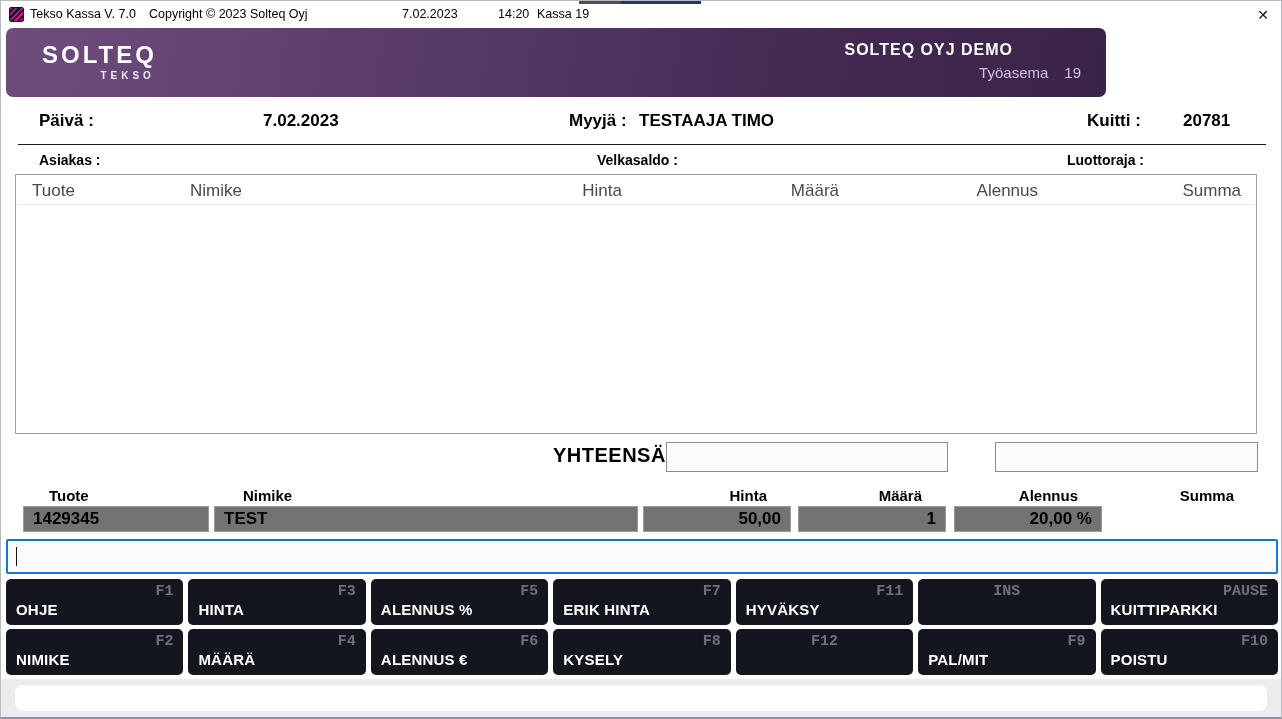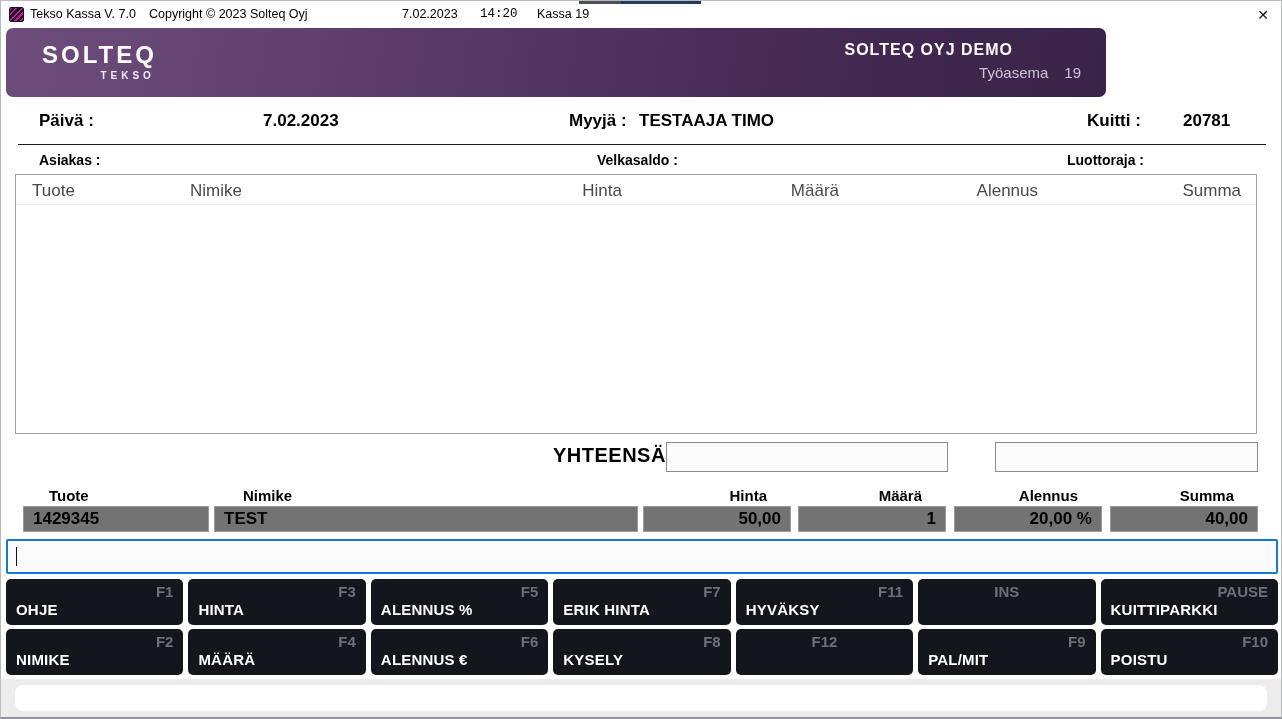--- a/index.html
+++ b/index.html
@@ -12,21 +12,21 @@
   .titlebar { position:absolute; top:0; left:0; right:0; height:27px; background:#fff; }
   .app-icon {
     position:absolute; left:8px; top:6px; width:15px; height:15px; border-radius:2px;
     background:repeating-linear-gradient(135deg,#d5119b 0 1.5px,#141627 1.5px 4px);
     border:1px solid #141627;
   }
   .tb-text { position:absolute; top:6px; font-size:12.5px; color:#000; white-space:nowrap; }
   .tb-title { left:29px; }
   .tb-copy  { left:148px; }
   .tb-date  { left:401px; }
-  .tb-time  { left:479px;font-family:Liberation Mono, monospace; }
+  .tb-time  { left:497px; }
   .tb-kassa { left:536px; }
   .tb-close { position:absolute; right:8px; top:4px; width:20px; height:20px; text-align:center;
               font-size:14px; line-height:20px; color:#111; cursor:default; }
   .artifact1 { position:absolute; top:0; left:578px; width:42px; height:3px; background:#4c5057; }
   .artifact2 { position:absolute; top:0; left:620px; width:80px; height:3px; background:#253a5e; }
   
   .header {
     position:absolute; top:27px; left:5px; width:1100px; height:69px; border-radius:7px;
     background:linear-gradient(100deg,#6e4d7d 0%,#5b3c69 35%,#462a54 70%,#3a2348 100%);
     color:#fff;
@@ -76,21 +76,21 @@
   
   .cmd { position:absolute; top:538px; left:5px; width:1272px; height:35px;
          border:2px solid #1879d3; background:#fbfbfb; border-radius:2px; }
   .caret { position:absolute; left:8px; top:6px; width:1px; height:19px; background:#111; }
   
   .fkeys { position:absolute; top:578px; left:5px; width:1272px;
            display:grid; grid-template-columns:repeat(7,1fr); gap:4px 5px; }
   .fbtn { position:relative; height:46px; background:#14161e; border-radius:5px; cursor:default; }
   .fbtn .lbl { position:absolute; left:10px; bottom:7px; color:#fff; font-weight:bold;
                font-size:15px; letter-spacing:0.2px; white-space:nowrap; }
-  .fbtn .key { position:absolute; right:10px; top:4px; color:#6c7077; font-weight:bold; font-size:15px; }
+  .fbtn .key { position:absolute; right:10px; top:4px; color:#6c7077; font-weight:bold; font-size:15px;font-family:Liberation Mono, monospace; }
   .fbtn.center-key .key { left:0; right:0; text-align:center; }
   
   .footer { position:absolute; top:678px; left:0; right:0; bottom:0; background:#ececec; }
   .footer-card { position:absolute; top:6px; left:14px; right:14px; height:26px;
                  background:#fff; border-radius:8px; }
 </style>
 </head>
 <body>
 
 <div class="window">
@@ -161,21 +161,20 @@
   <div class="ecell" style="left:797px; width:148px;">
     <div class="elabel lright">Määrä</div>
     <div class="efield vright">1</div>
   </div>
   <div class="ecell" style="left:953px; width:148px;">
     <div class="elabel lright">Alennus</div>
     <div class="efield vright">20,00 %</div>
   </div>
   <div class="ecell" style="left:1109px; width:148px;">
     <div class="elabel lright">Summa</div>
-    <div class="efield vright">40,00</div>
   </div>
 
   <div class="cmd">
     <span class="caret"></span>
   </div>
 
   <div class="fkeys">
     <div class="fbtn">
       <span class="lbl">OHJE</span>
       <span class="key">F1</span>

